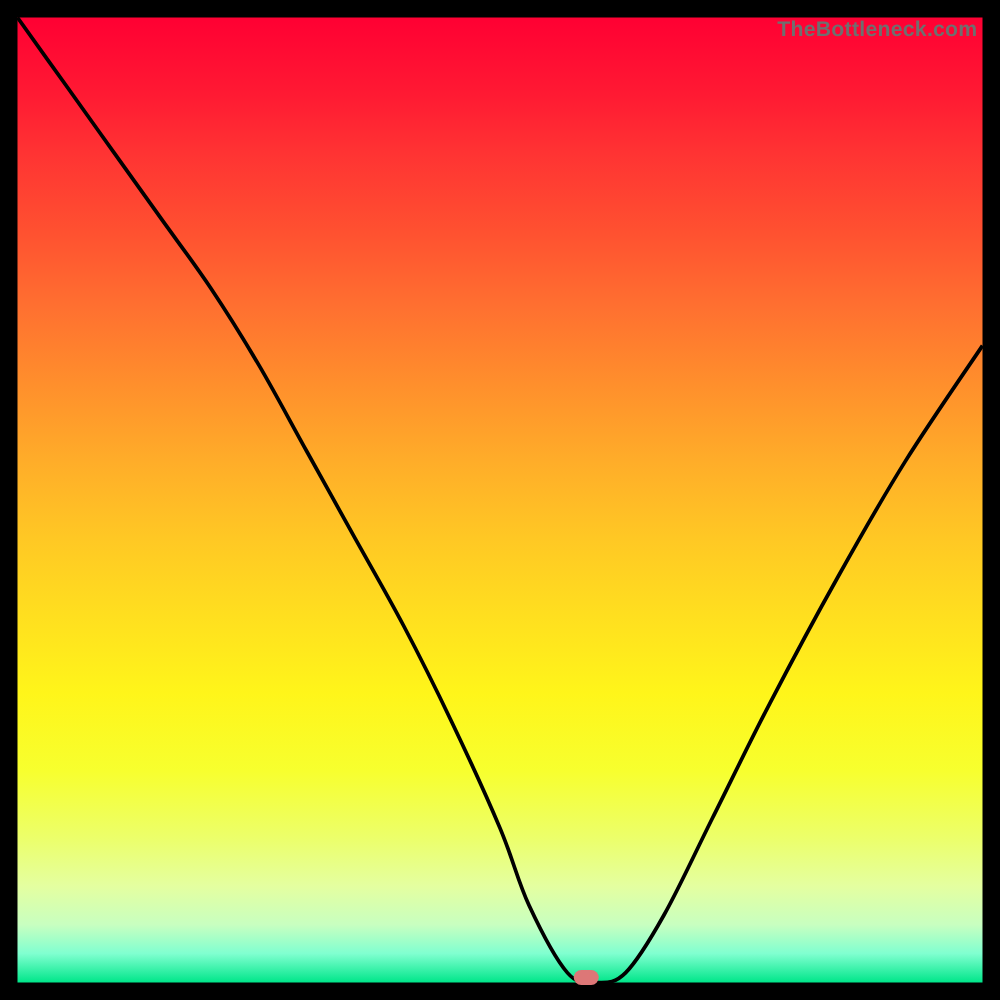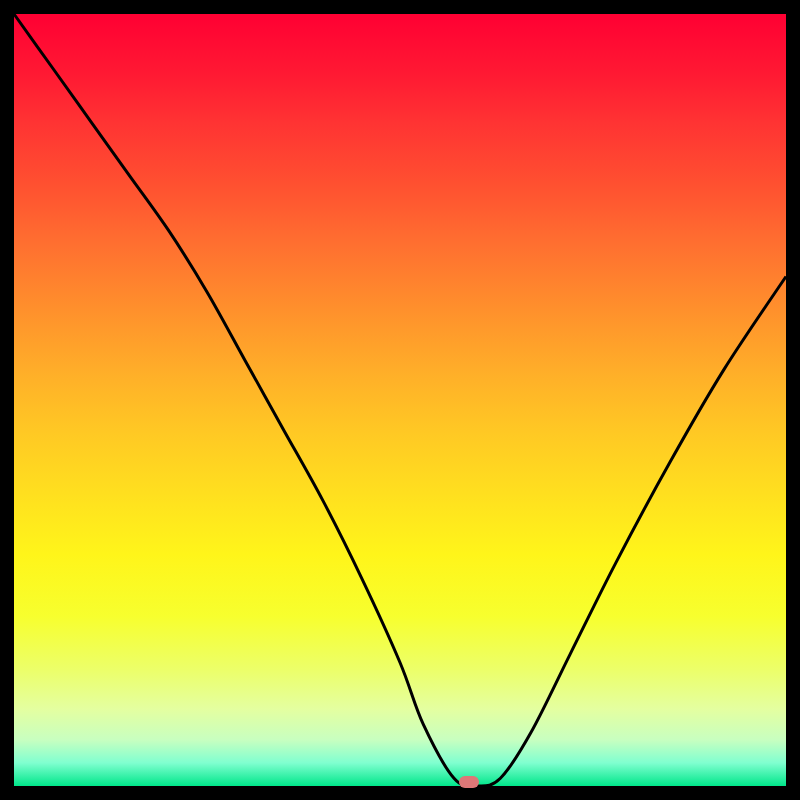--- a/index.html
+++ b/index.html
@@ -68,20 +68,21 @@
     background: #dd7777;
     transform: translate(-50%, -50%);
   }
 </style>
 </head>
 <body>
 
 <div class="container">
   <div class="plot-area">
 
+    <div class="watermark">TheBottleneck.com</div>
 
     <svg class="curve" viewBox="0 0 772 772" preserveAspectRatio="none">
       <path fill="none" stroke="#000" stroke-width="3" stroke-linejoin="round" d="M 0.0 0.0 C 6.4 9.0, 25.7 36.0, 38.6 54.0 C 51.5 72.1, 64.3 90.1, 77.2 108.1 C 90.1 126.1, 102.9 144.1, 115.8 162.1 C 128.7 180.1, 141.5 196.9, 154.4 216.2 C 167.3 235.5, 180.1 256.0, 193.0 277.9 C 205.9 299.8, 218.7 324.2, 231.6 347.4 C 244.5 370.6, 257.3 393.7, 270.2 416.9 C 283.1 440.0, 295.9 461.9, 308.8 486.4 C 321.7 510.8, 334.5 536.5, 347.4 563.6 C 360.3 590.6, 375.7 624.0, 386.0 648.5 C 396.3 672.9, 400.2 690.9, 409.2 710.2 C 418.2 729.5, 431.0 754.0, 440.0 764.3 C 449.0 774.6, 455.5 772.0, 463.2 772.0 C 470.9 772.0, 477.4 773.3, 486.4 764.3 C 495.4 755.3, 505.7 738.5, 517.2 718.0 C 528.8 697.4, 541.7 669.1, 555.8 640.8 C 570.0 612.5, 585.4 580.3, 602.2 548.1 C 618.9 516.0, 638.2 479.9, 656.2 447.8 C 674.2 415.6, 690.9 386.0, 710.2 355.1 C 729.5 324.2, 761.7 277.9, 772.0 262.5 "></path>
     </svg>
 
     <div class="marker" style="left: 455.48px; top: 768.14px; background: rgb(221, 119, 119);"></div>
 
   </div>
 </div>
 

